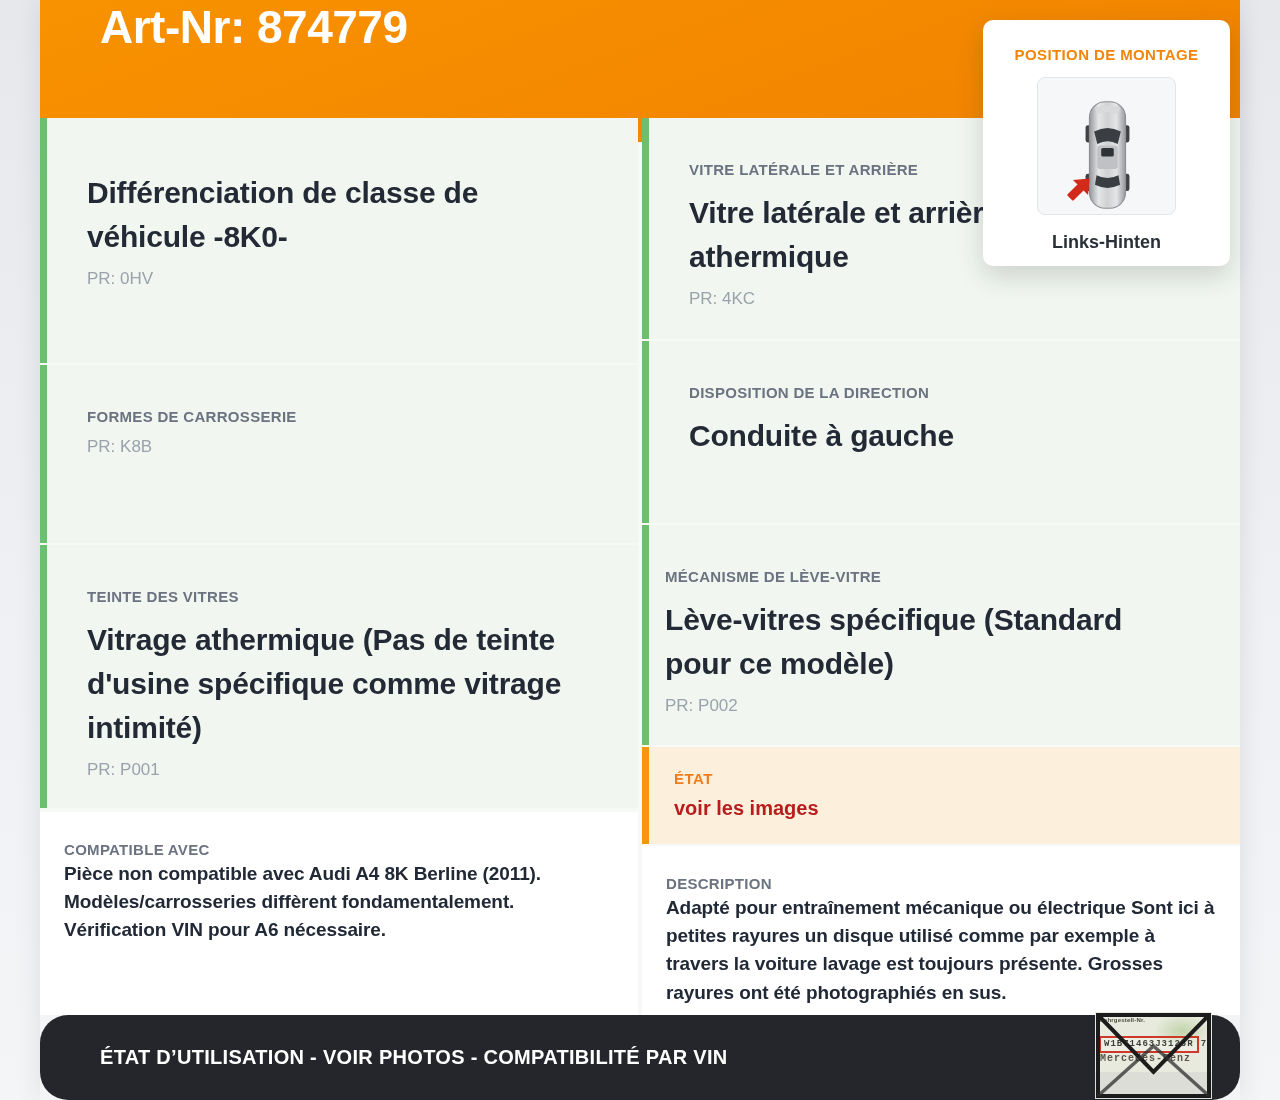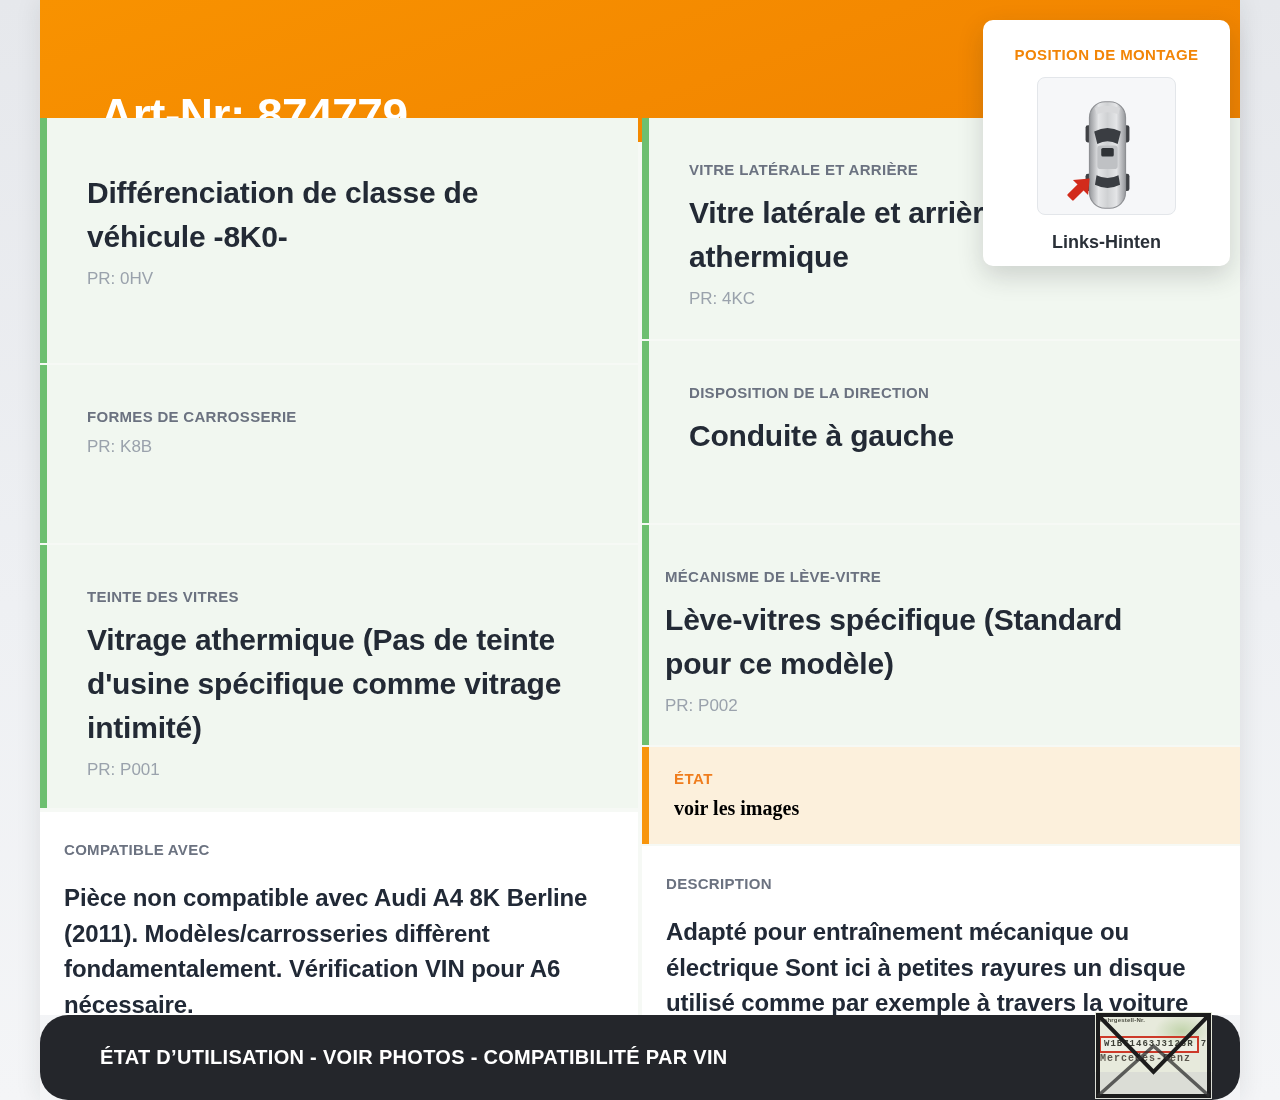--- a/index.html
+++ b/index.html
@@ -9,38 +9,38 @@
     background:linear-gradient(180deg,#e6e8ec 0%,#eef0f3 55%,#f4f5f7 100%);
     position:relative; overflow:hidden;
   }
   .content { position:absolute; left:40px; top:0; width:1200px; height:1100px;
     box-shadow:0 0 24px rgba(30,35,40,.10); }
   .cards-bg { position:absolute; left:0; top:118px; width:1200px; height:897px; background:#f6f9f5; }
 
   
   .topbar { position:absolute; left:0; top:0; width:1200px; height:142px;
     background:linear-gradient(160deg,#F89200 0%,#F48900 55%,#EF8200 100%);
-    display:flex; align-items:flex-end; padding-left:60px; }
+    display:flex; align-items:flex-start; padding-left:60px; }
   .topbar h1 { color:#fff; font-size:46px; font-weight:700; letter-spacing:-0.5px; }
 
   
   .card { position:absolute; background:#F1F7F0; border-left:7px solid #6DBF70; padding:42px 34px 0 40px; }
   .card .label { font-size:15px; font-weight:700; line-height:1.35; color:#6B7280; letter-spacing:.3px; }
   .c-l1 .label { max-width:470px; }
   .card .title { margin-top:11px; font-size:30px; font-weight:700; line-height:44px; color:#232A35; letter-spacing:-.2px; }
   .col-left  .title { max-width:490px; }
   .col-right .title { max-width:500px; }
   .card .pr { margin-top:10px; font-size:17px; font-weight:500; color:#9AA2AC; }
 
   .white-card { background:#FFFFFF; border-left:none; padding:28px 24px 0 24px; }
-  .white-card .body { margin-top:20px; font-size:24px; font-weight:600; line-height:1.48; color:#212936; letter-spacing:-.1px; max-width:552px; }
+  .white-card .body { margin-top:0; font-size:19px; font-weight:600; line-height:1.48; color:#212936; letter-spacing:-.1px; max-width:552px; }
 
   .etat-card { background:#FCF0DC; border-left:7px solid #F8950C; padding:22px 25px 0 25px; }
   .etat-card .label { color:#EF7D1E; letter-spacing:.5px; }
-  .etat-card .value { margin-top:8px; font-size:20px; font-weight:600; color:#000000;font-family:Liberation Serif, serif; }
+  .etat-card .value { margin-top:8px; font-size:20px; font-weight:600; color:#b91c1c; }
 
   
   .c-l1{left:0;   top:118px; width:598px; height:245px;}
   .c-l2{left:0;   top:365px; width:598px; height:178px;}
   .c-l3{left:0;   top:545px; width:598px; height:263px;}
   .c-l4{left:0;   top:812px; width:598px; height:203px;}
   .c-r1{left:602px;top:118px; width:598px; height:221px; z-index:1;}
   .c-r2{left:602px;top:341px; width:598px; height:182px;}
   .c-r3{left:602px;top:525px; width:598px; height:220px;padding-left:16px;}
   .c-r4{left:602px;top:747px; width:598px; height:97px;}

